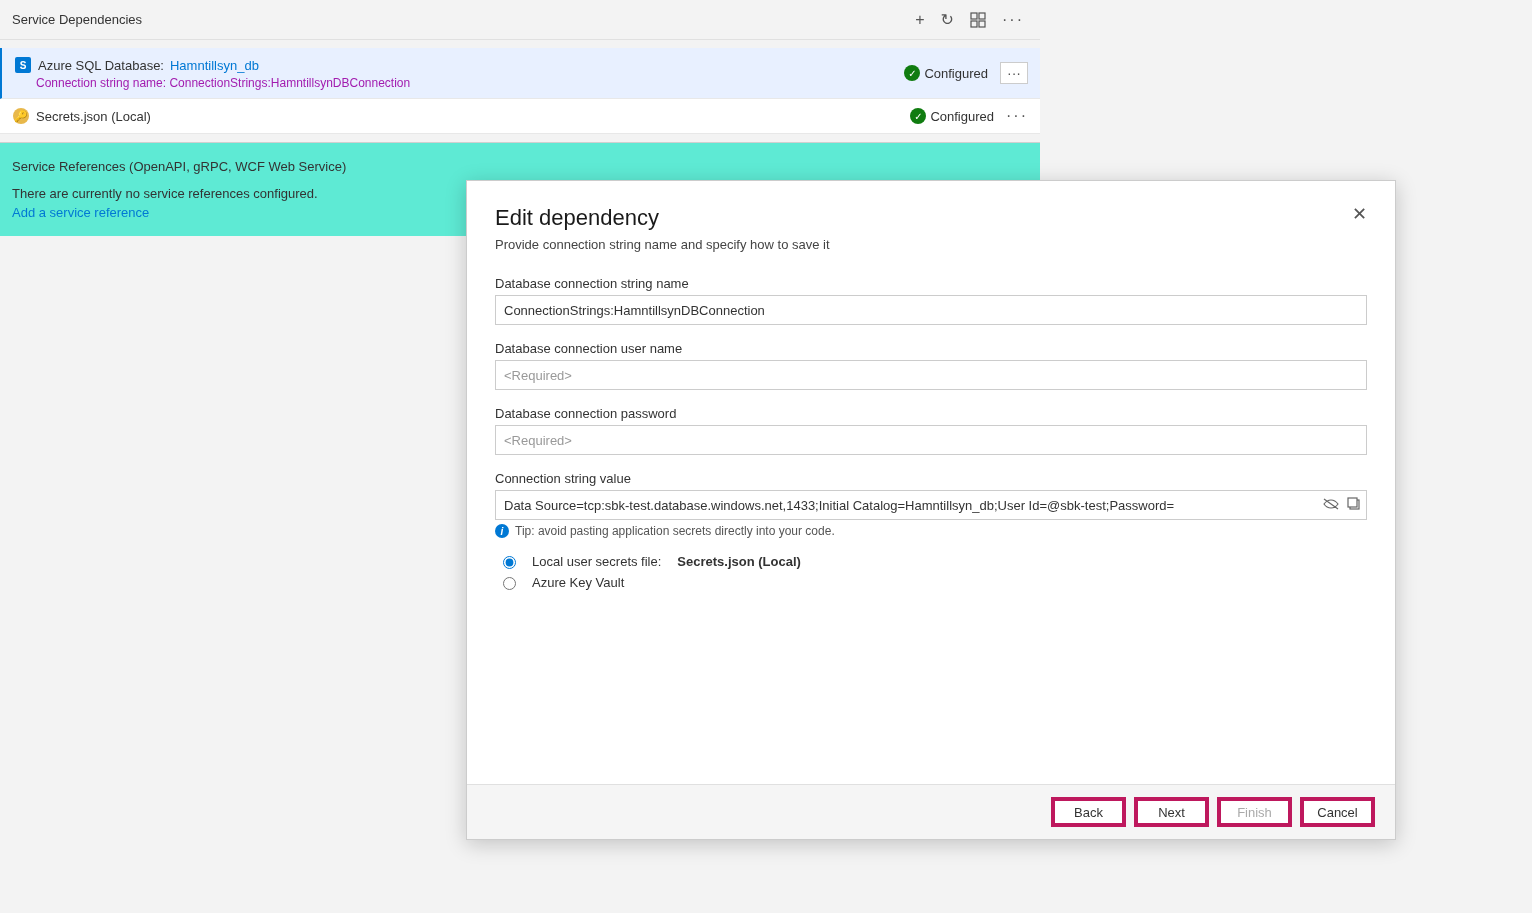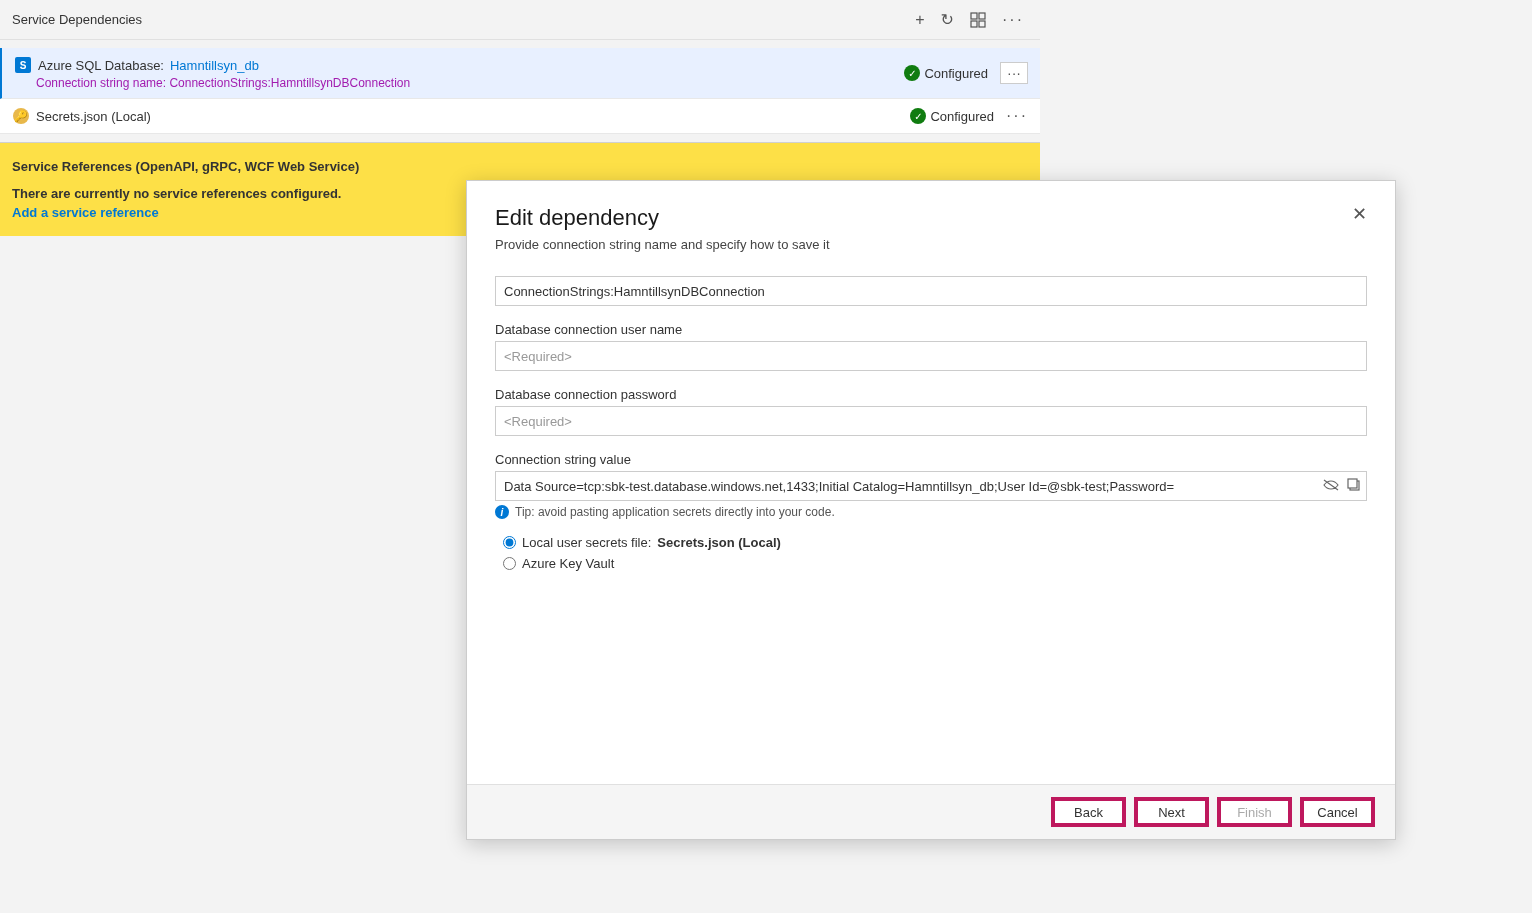--- a/index.html
+++ b/index.html
@@ -118,22 +118,21 @@
       border: none;
       cursor: pointer;
       font-size: 16px;
       color: #555;
       letter-spacing: 2px;
     }
 
     
     .service-refs {
       padding: 16px 12px;
-      background: #fde047;
-      font-weight: bold;
+      background: #5eead4;
     }
     .service-refs-title {
       font-size: 13px;
       color: #333;
       margin-bottom: 12px;
     }
     .no-refs-text {
       color: #333;
       font-size: 13px;
       margin-bottom: 4px;
@@ -286,22 +285,22 @@
       text-decoration: none;
     }
     .radio-group {
       display: flex;
       flex-direction: column;
       gap: 6px;
       padding-left: 8px;
     }
     .radio-item {
       display: flex;
-      align-items: center;
-      gap: 6px;
+      align-items: flex-end;
+      gap: 16px;
       font-size: 13px;
       color: #333;
       cursor: pointer;
     }
     .radio-item input[type="radio"] {
       margin: 0;
       cursor: pointer;
       accent-color: #0078d4;
     }
     .radio-bold {
@@ -442,20 +441,21 @@
   <div class="dialog-header">
     <h1 class="dialog-title">Edit dependency</h1>
     <button class="dialog-close-btn">✕</button>
   </div>
 
   <div class="dialog-subtitle">Provide connection string name and specify how to save it</div>
 
   <div class="dialog-body">
 
     <div class="form-group">
+      <label class="form-label">Database connection string name</label>
       <input class="form-input" type="text" value="ConnectionStrings:HamntillsynDBConnection" style="">
     </div>
 
     <div class="form-group">
       <label class="form-label">Database connection user name</label>
       <input class="form-input" type="text" placeholder="&lt;Required&gt;" style="">
     </div>
 
     <div class="form-group">
       <label class="form-label">Database connection password</label>

